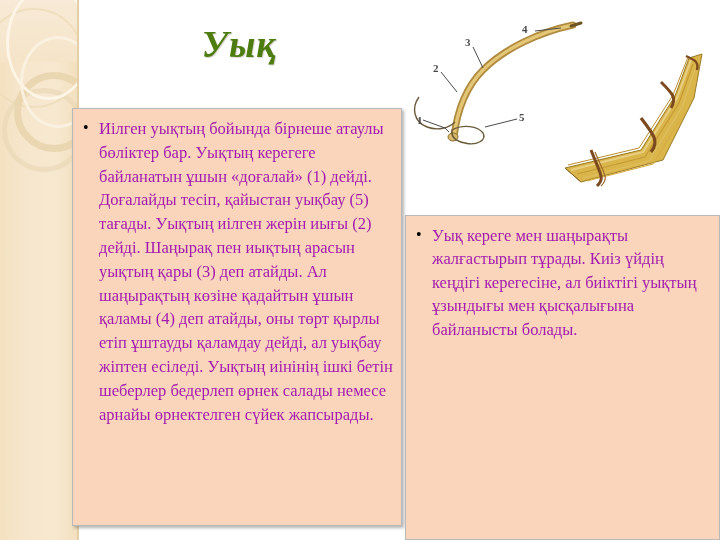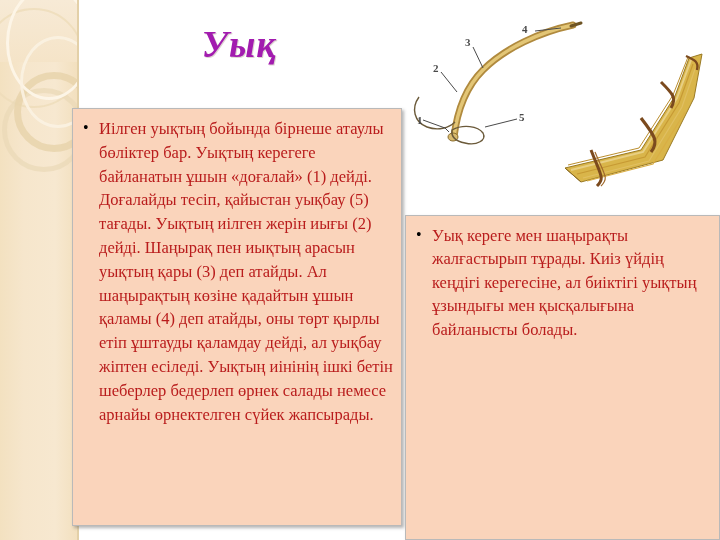--- a/index.html
+++ b/index.html
@@ -49,21 +49,21 @@
     position: absolute; right: 0; top: 0; width: 2px; height: 540px;
     background: #e3d0a8;
   }
 
   
   .title {
     position: absolute;
     left: 79px; top: 22px;
     width: 320px;
     text-align: center;
-    color: #a21caf;
+    color: #4d7c0f;
     font-size: 38px;
     font-style: italic;
     font-weight: bold;
     letter-spacing: 1px;
     text-shadow: 1px 1px 0 rgba(120,90,70,.25);
   }
 
   
   .panel {
     position: absolute;
@@ -86,21 +86,21 @@
 
   ul.bullets {
     list-style: none;
     margin: 0;
     padding: 0;
   }
   ul.bullets > li {
     position: relative;
     padding-left: 18px;
     margin: 0 0 2px 0;
-    color: #b91c1c;
+    color: #a21caf;
     font-size: 16.5px;
     line-height: 23.8px;
     text-align: left;
   }
   ul.bullets > li::before {
     content: "\2022";
     position: absolute;
     left: 2px;
     top: -1px;
     font-size: 16px;

